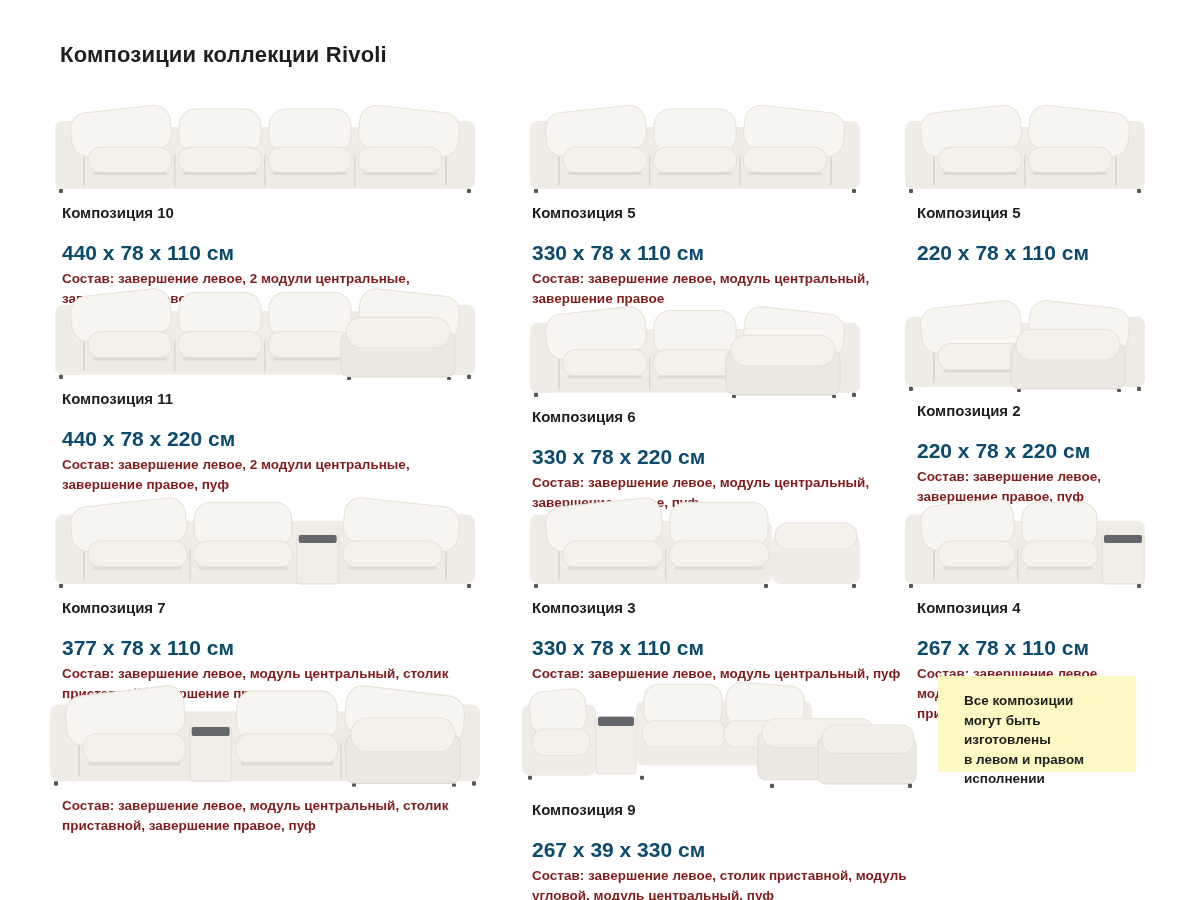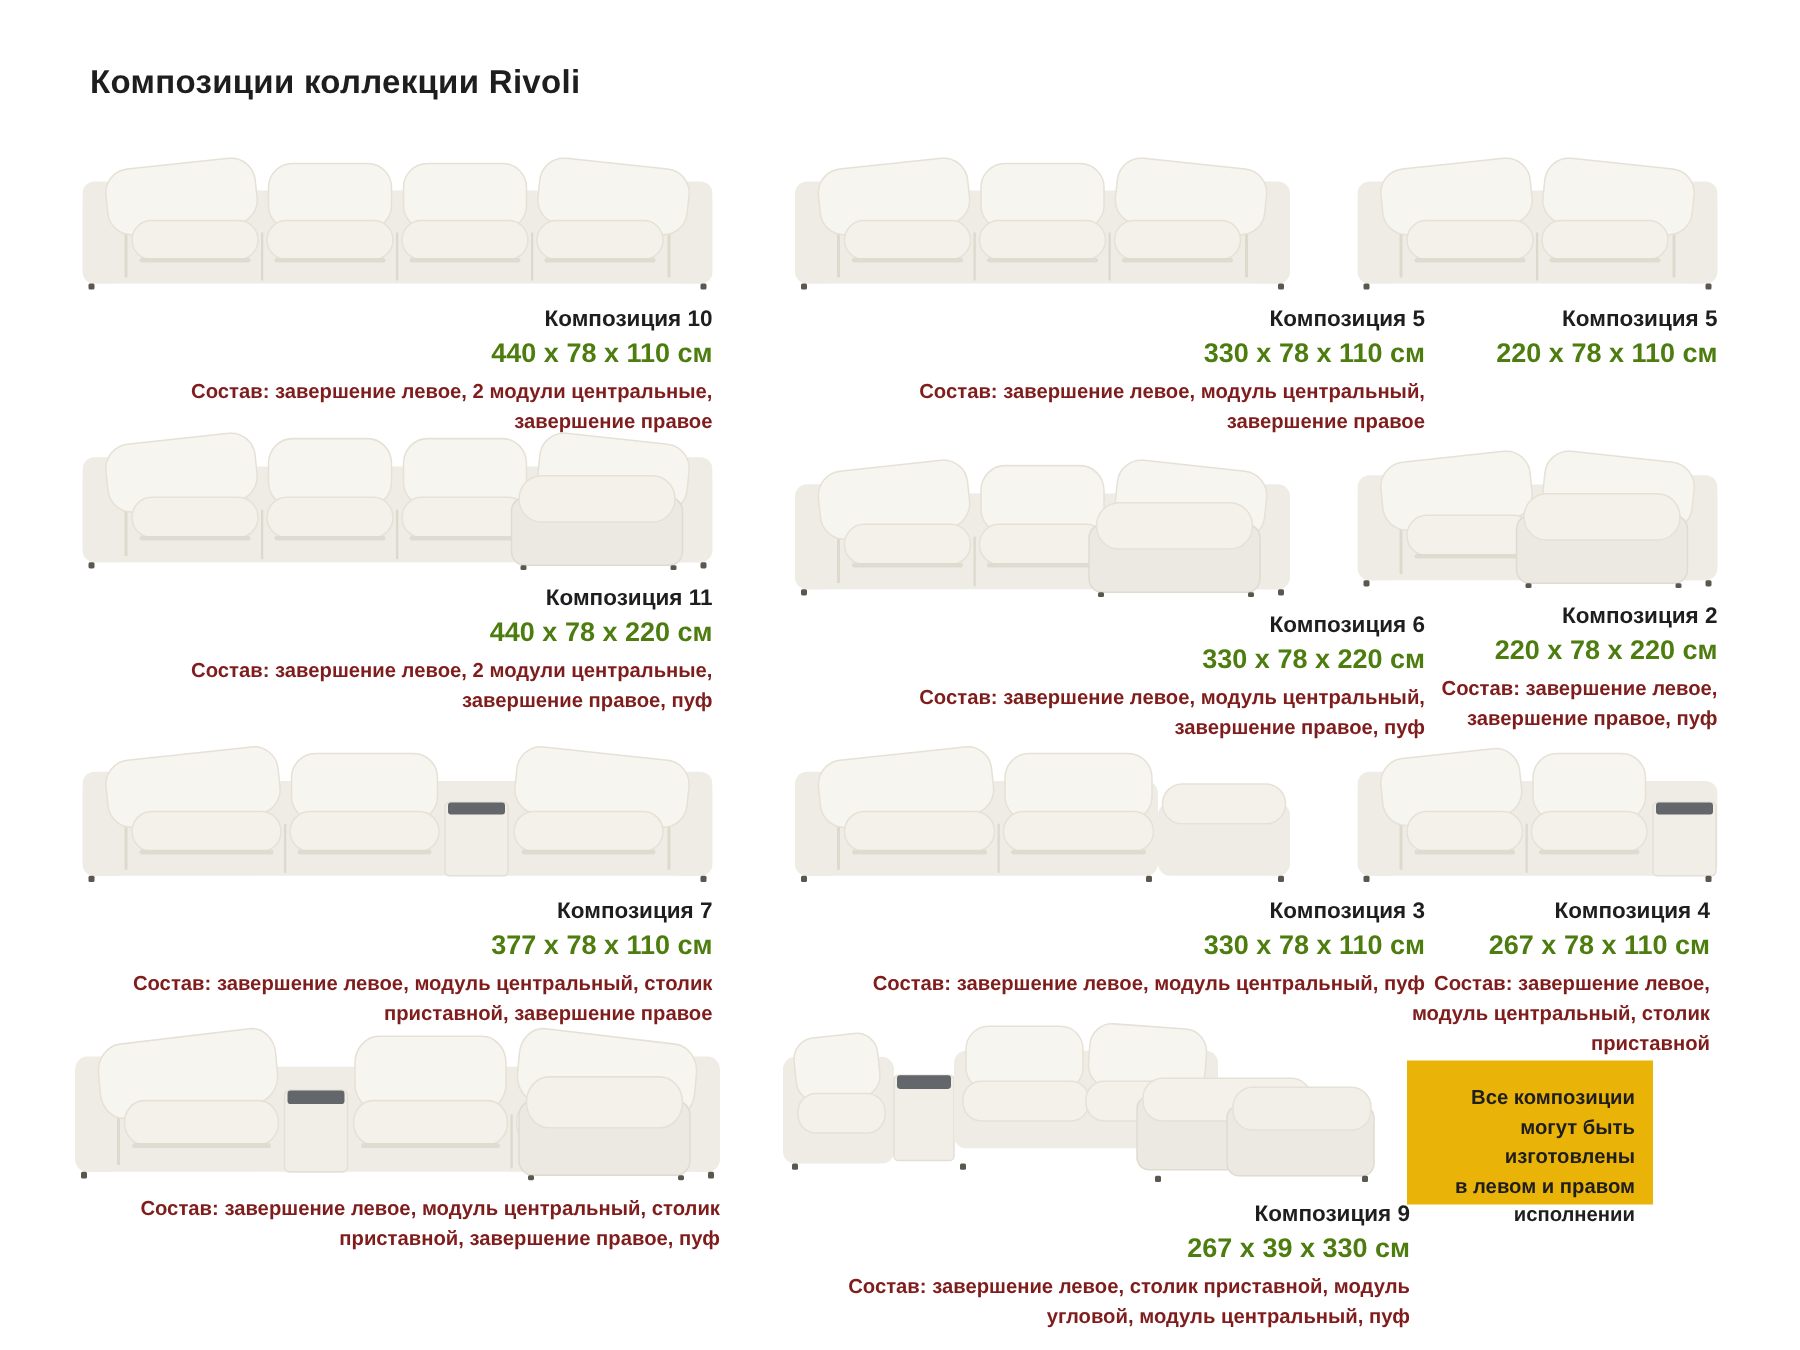--- a/index.html
+++ b/index.html
@@ -1,30 +1,30 @@
 <!DOCTYPE html>
 <html><head>
 <meta charset="utf-8">
 <style>
   html,body{margin:0;padding:0;background:#ffffff;}
   body{font-family:"Liberation Sans", sans-serif;-webkit-font-smoothing:antialiased;}
-  #page{position:relative;width:1200px;height:900px;background:#ffffff;overflow:hidden;text-align:right;}
+  #page{position:relative;width:1200px;height:900px;background:#ffffff;overflow:hidden;}
   .page-title{position:absolute;left:60px;top:42px;font-size:22px;font-weight:700;color:#1e1e1e;letter-spacing:.2px;}
   .card{position:absolute;}
   .sofa{width:100%;}
   .sofa svg{display:block;width:100%;height:100%;}
   .info{margin-top:8px;}
   .pad7{padding-left:7px;}
   .pad2{padding-left:2px;}
   .pad12{padding-left:12px;}
   .name{font-size:15px;font-weight:700;color:#1e1e1e;line-height:20px;}
-  .dims{font-size:18px;font-weight:700;color:#4d7c0f;line-height:20px;margin-top:2px;}
+  .dims{font-size:21px;font-weight:700;color:#0c4a6e;line-height:20px;margin-top:20px;}
   .desc{font-size:13.5px;font-weight:700;color:#7f1d1d;line-height:20px;margin-top:6px;}
-  .note-box{position:absolute;left:938px;top:707px;width:164px;height:96px;box-sizing:border-box;
-            background:#eab308;padding:15px 12px 12px 26px;}
+  .note-box{position:absolute;left:938px;top:676px;width:198px;height:96px;box-sizing:border-box;
+            background:#fef9c3;padding:15px 12px 12px 26px;}
   .note-text{font-size:13.5px;font-weight:700;color:#1e1e1e;line-height:19.5px;white-space:pre-line;}
 </style>
 </head>
 <body>
 
 <div id="page">
 
   <div class="page-title">Композиции коллекции Rivoli</div>
 
   <div class="card" style="left:55px;top:95px;width:420px">

